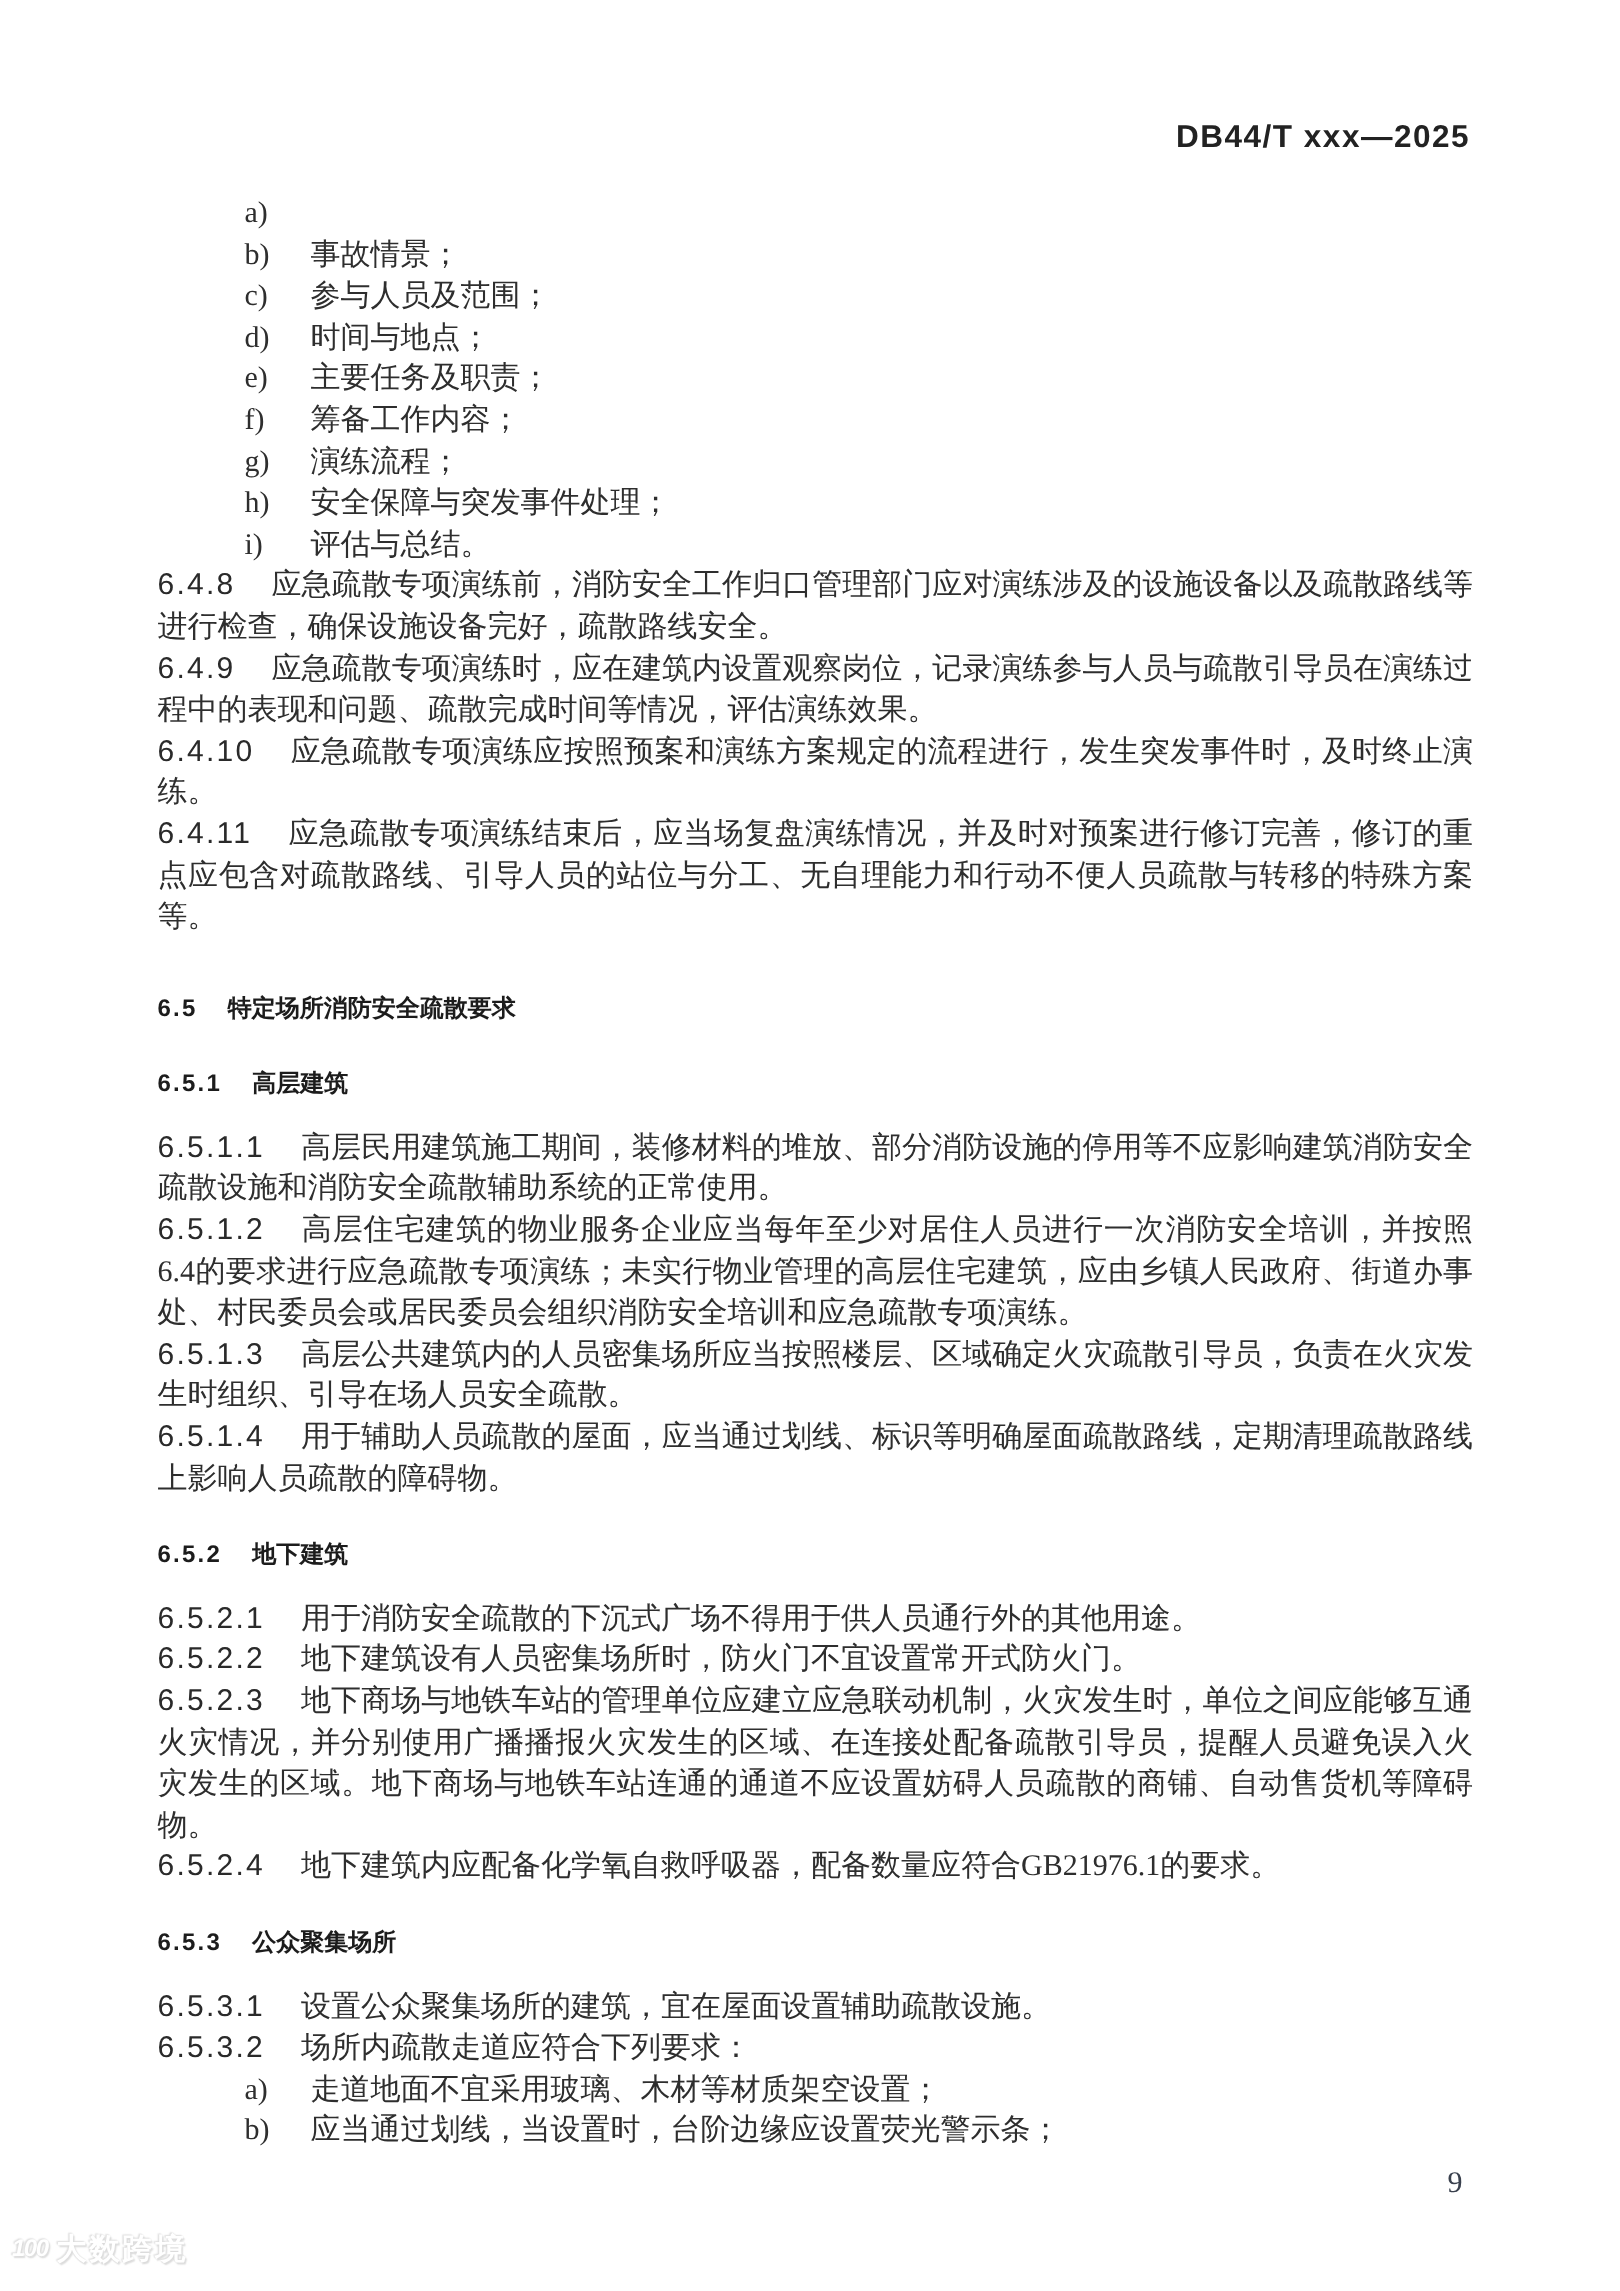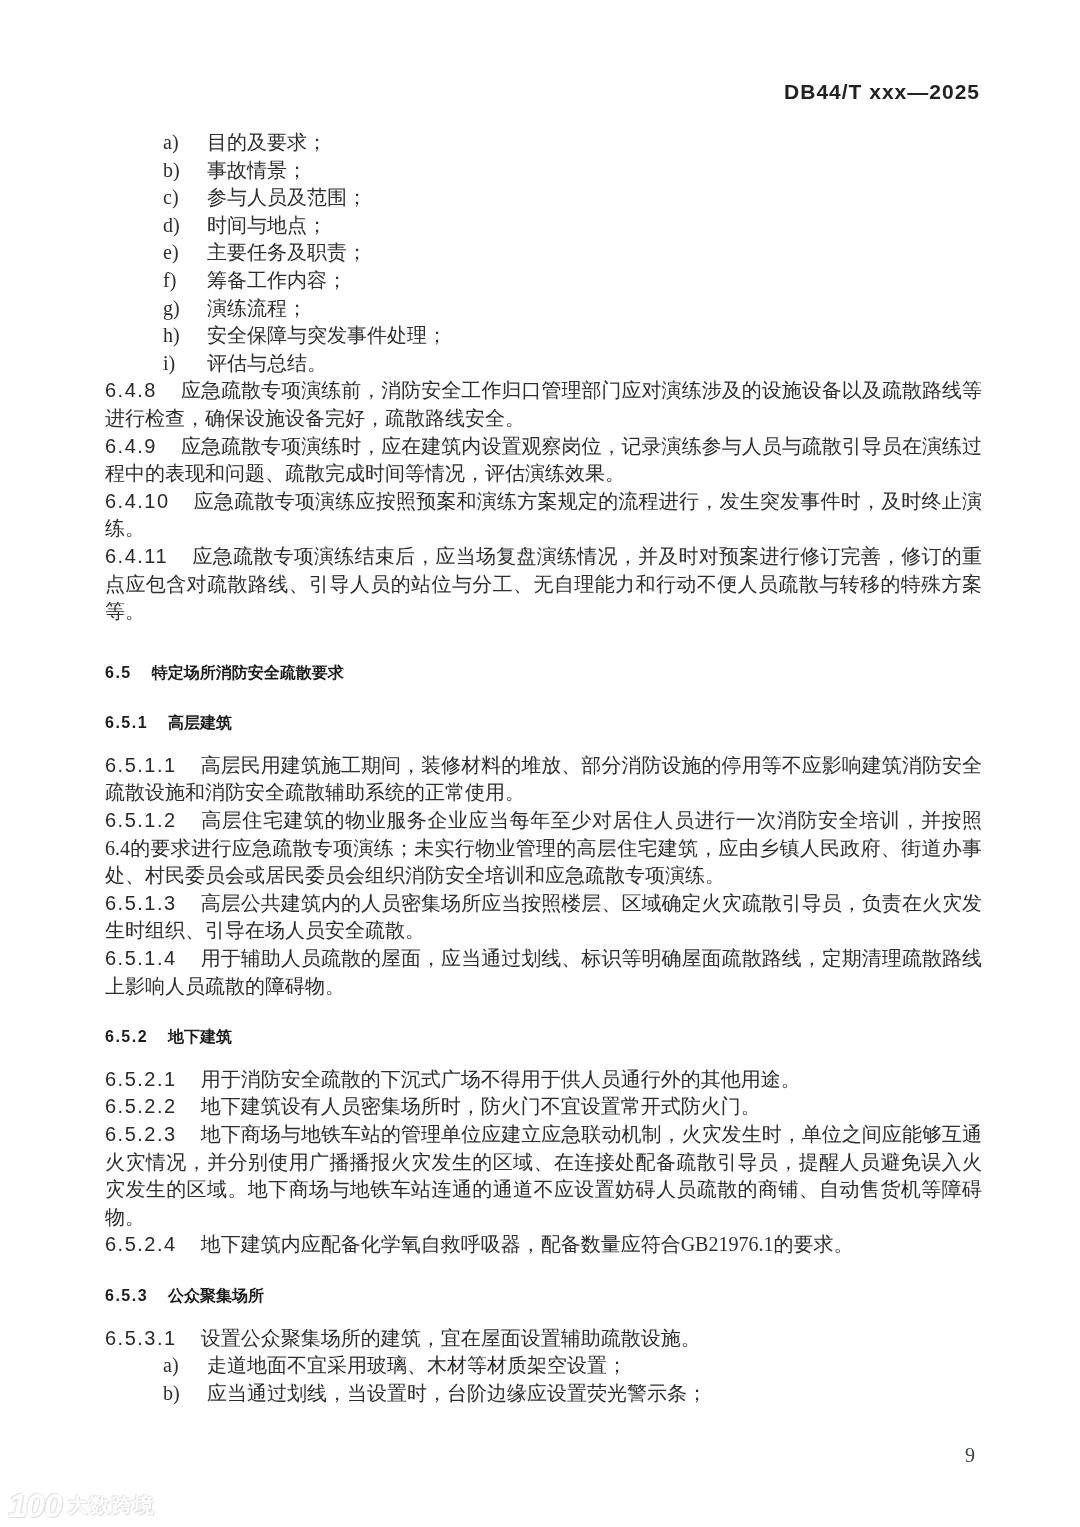--- a/index.html
+++ b/index.html
@@ -50,41 +50,40 @@
   }
   .watermark{
     position:absolute;left:8px;top:1486px;
     display:flex;align-items:center;gap:6px;
     color:#ffffff;
     text-shadow:0 0 1px #d9d9d9, 1px 1px 1px #dcdcdc, -1px -1px 1px #e2e2e2;
     user-select:none;
   }
   .watermark .wm-logo{
     font-family:"Liberation Sans","DejaVu Sans",sans-serif;
-    font-size:34px;font-weight:800;font-style:italic;
+    font-size:16px;font-weight:800;font-style:italic;
     letter-spacing:-1px;
   }
   .watermark .wm-text{
     font-family:"Liberation Sans","DejaVu Sans",sans-serif;
     font-size:20px;font-weight:800;letter-spacing:2px;
   }
 </style>
 </head>
 <body>
 
 <div class="page">
 
   <div class="doc-code">DB44/T xxx—2025</div>
 
   <div class="content">
 
     <div class="ltr-list">
       <div class="ltr-item">
         <span class="ltr">a)</span>
-        <span class="ltr-text">目的及要求；</span>
       </div>
       <div class="ltr-item">
         <span class="ltr">b)</span>
         <span class="ltr-text">事故情景；</span>
       </div>
       <div class="ltr-item">
         <span class="ltr">c)</span>
         <span class="ltr-text">参与人员及范围；</span>
       </div>
       <div class="ltr-item">
@@ -130,20 +129,21 @@
     <div class="heading h-sub"><span class="num">6.5.2</span><span>地下建筑</span></div>
 
     <p class="clause"><span class="num">6.5.2.1</span><span>用于消防安全疏散的下沉式广场不得用于供人员通行外的其他用途。</span></p>
     <p class="clause"><span class="num">6.5.2.2</span><span>地下建筑设有人员密集场所时，防火门不宜设置常开式防火门。</span></p>
     <p class="clause"><span class="num">6.5.2.3</span><span>地下商场与地铁车站的管理单位应建立应急联动机制，火灾发生时，单位之间应能够互通火灾情况，并分别使用广播播报火灾发生的区域、在连接处配备疏散引导员，提醒人员避免误入火灾发生的区域。地下商场与地铁车站连通的通道不应设置妨碍人员疏散的商铺、自动售货机等障碍物。</span></p>
     <p class="clause"><span class="num">6.5.2.4</span><span>地下建筑内应配备化学氧自救呼吸器，配备数量应符合GB21976.1的要求。</span></p>
 
     <div class="heading h-sub"><span class="num">6.5.3</span><span>公众聚集场所</span></div>
 
     <p class="clause"><span class="num">6.5.3.1</span><span>设置公众聚集场所的建筑，宜在屋面设置辅助疏散设施。</span></p>
+    <p class="clause"><span class="num">6.5.3.2</span><span>场所内疏散走道应符合下列要求：</span></p>
 
     <div class="ltr-list">
       <div class="ltr-item">
         <span class="ltr">a)</span>
         <span class="ltr-text">走道地面不宜采用玻璃、木材等材质架空设置；</span>
       </div>
       <div class="ltr-item">
         <span class="ltr">b)</span>
         <span class="ltr-text">应当通过划线，当设置时，台阶边缘应设置荧光警示条；</span>
       </div>

